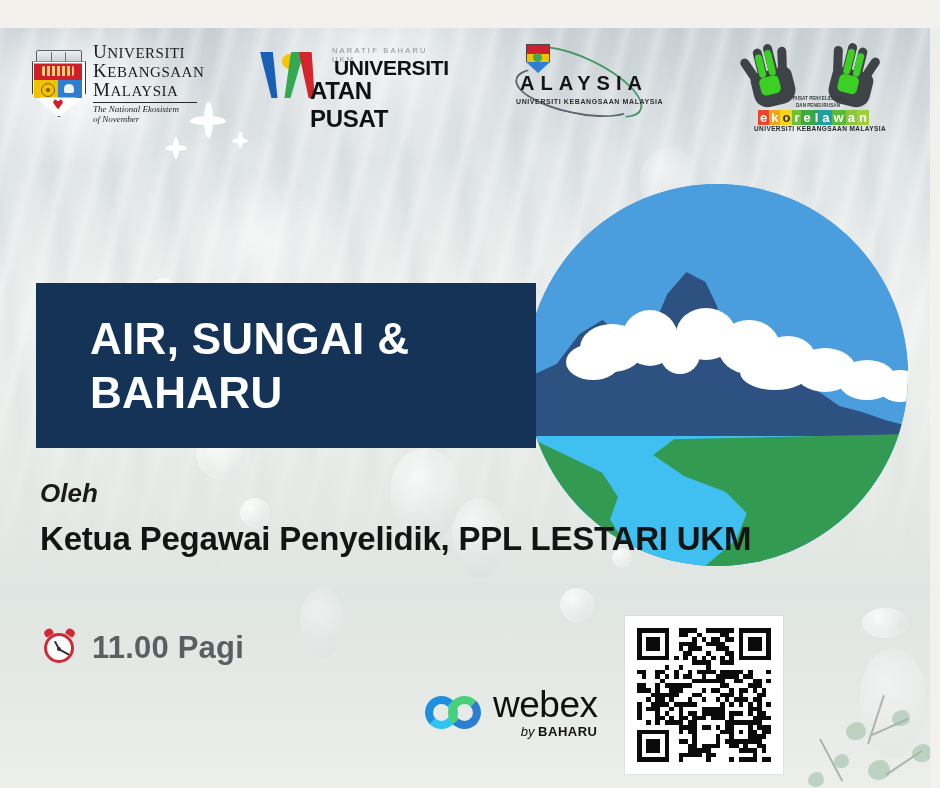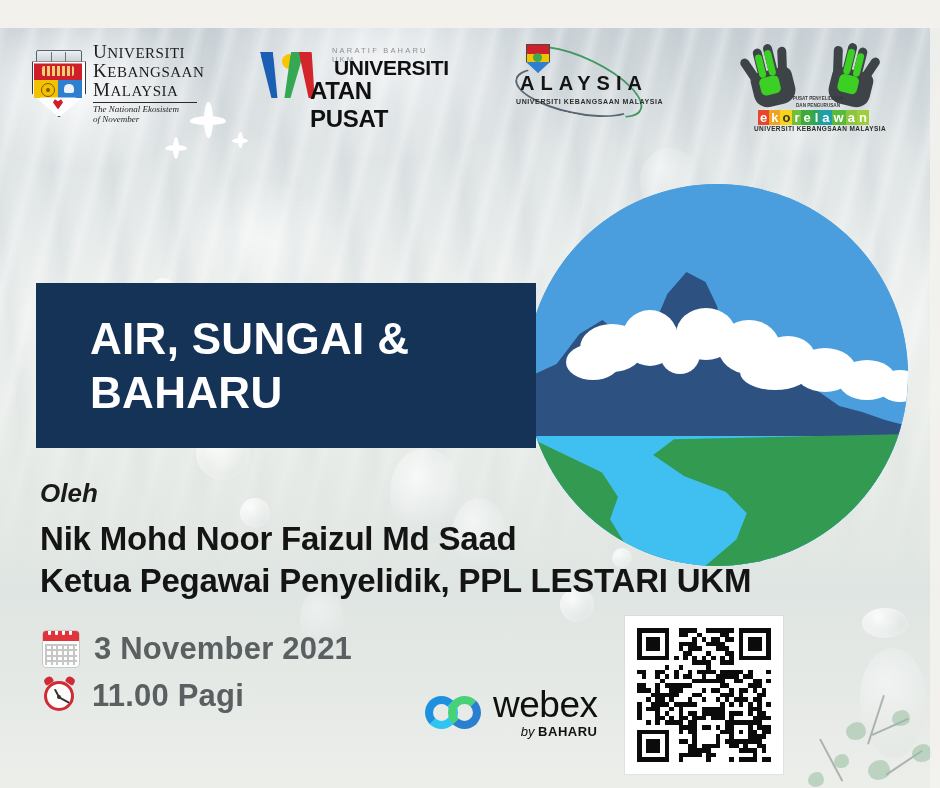--- a/index.html
+++ b/index.html
@@ -362,36 +362,24 @@
 
   <div class="banner">
     <div class="banner-text">
       <span>AIR, SUNGAI &amp;</span>
       <span class="t2">BAHARU</span>
     </div>
   </div>
 
   <div class="oleh">Oleh</div>
   <div class="speaker">
-    <span>Nik Mohd Noor Faizul Md Saad</span>
     <span class="s2">Ketua Pegawai Penyelidik, PPL LESTARI UKM</span>
   </div>
 
   <div class="dt">
-    <div class="dt-row">
-      <div class="cal-icon">
-        <div class="cal-top"></div>
-        <div class="cal-tab" style="left:5px;"></div>
-        <div class="cal-tab" style="left:12px;"></div>
-        <div class="cal-tab" style="left:19px;"></div>
-        <div class="cal-tab" style="left:26px;"></div>
-        <div class="cal-grid"></div>
-      </div>
-      <div class="dt-text">3 November 2021</div>
-    </div>
     <div class="dt-row">
       <div class="clock-icon">
         <div class="clock-ear" style="left:2px;transform:rotate(-32deg);"></div>
         <div class="clock-ear" style="left:24px;transform:rotate(32deg);"></div>
         <div class="clock-body"></div>
         <div class="clock-h"></div>
         <div class="clock-m"></div>
         <div class="clock-c"></div>
       </div>
       <div class="dt-text">11.00 Pagi</div>

